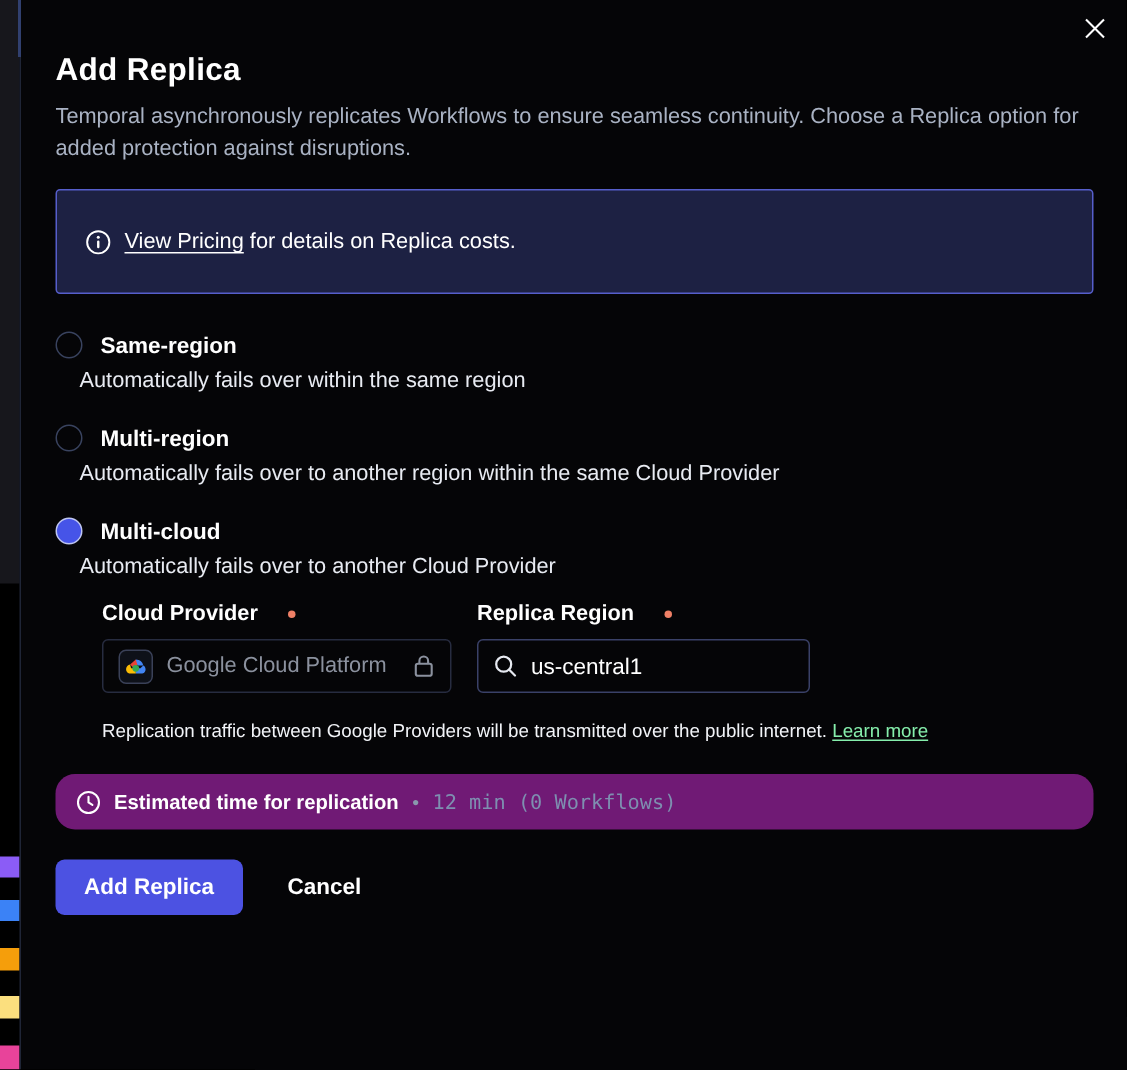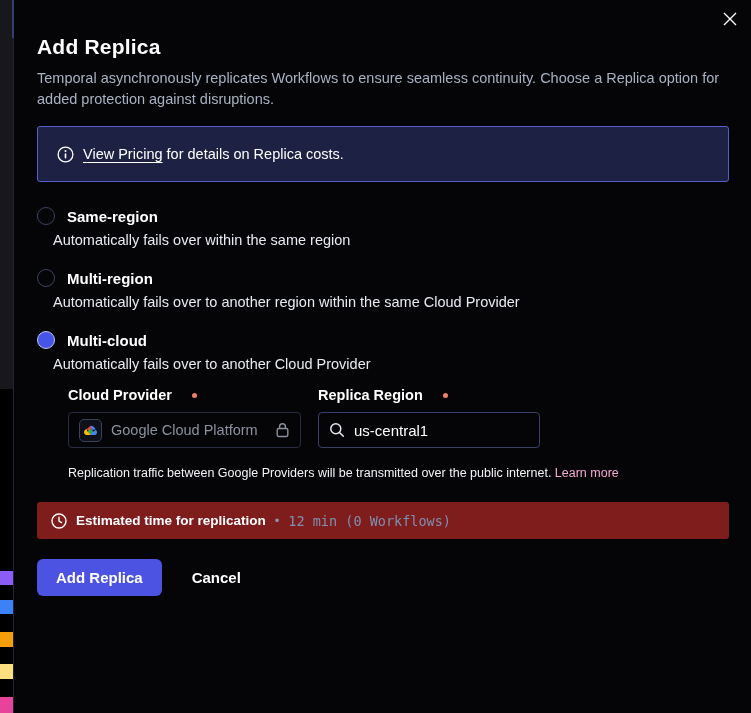--- a/index.html
+++ b/index.html
@@ -16,21 +16,21 @@
   
   .modal { position:absolute; left:14px; top:0; right:0; bottom:0; background:#050507;
            padding:0 22px 0 23px; color:#fff; }
 
   .close-btn { position:absolute; top:9px; right:11px; width:20px; height:20px;
                display:flex; align-items:center; justify-content:center; cursor:pointer; }
 
   .title { margin-top:35px; font-size:21px; font-weight:700; color:#fff; letter-spacing:.2px; }
   .subtitle { margin-top:9px; font-size:14.5px; line-height:1.45; color:#a9b2c3; max-width:696px; }
 
-  .pricing-banner { margin-top:16px; height:56px; border:1.5px solid #565ecb; border-radius:3px;
+  .pricing-banner { margin-top:16px; height:70px; border:1.5px solid #565ecb; border-radius:3px;
                     background:#1d2143; display:flex; align-items:center; padding:0 19px; gap:9px;
                     font-size:14.5px; }
   .pricing-banner a { color:#fff; text-decoration:underline; text-underline-offset:3px; cursor:pointer; }
 
   .options { margin-top:25px; }
   .option { margin-bottom:21px; }
   .option-head { display:flex; align-items:flex-end; gap:12px; cursor:pointer; }
   .radio { width:18px; height:18px; border-radius:50%; border:1.5px solid #39435f; flex:0 0 auto; }
   .radio.selected { background:#4654e8; border:1.5px solid #bfc6f1; }
   .option-label { font-size:15px; font-weight:700; color:#fff; }
@@ -44,23 +44,23 @@
   .input { height:36px; border-radius:4px; display:flex; align-items:center; padding:0 10px; }
   .input.provider { width:233px; border:1px solid #272c40; color:#8b919e; gap:9px; background:#050507; }
   .input.region   { width:222px; border:1px solid #3a4168; color:#fff; gap:9px; background:#050507;
                     font-size:15px; }
   .gcp-badge { width:23px; height:23px; border-radius:5px; border:1px solid #3a4158; background:#0e1119;
                display:flex; align-items:center; justify-content:center; flex:0 0 auto; }
   .provider-name { font-size:14.5px; }
   .lock { margin-left:auto; display:flex; }
 
   .note { margin:18px 0 0 31px; font-size:12.5px; color:#f2f4f8; }
-  .note a { color:#f9a8d4; text-underline-offset:2px; cursor:pointer; }
-
-  .estimate-banner { margin-top:22px; height:37px; background:#7f1d1d; border-radius:3px;
+  .note a { color:#86efac; text-decoration:underline; text-underline-offset:2px; cursor:pointer; }
+
+  .estimate-banner { margin-top:22px; height:37px; background:#701a75; border-radius:13px;
                      display:flex; align-items:center; padding:0 14px; gap:9px;text-align:right; }
   .estimate-label { font-size:13.5px; font-weight:700; color:#fff; }
   .estimate-sep { color:#8a97ad; font-size:13px; }
   .estimate-value { font-family:"DejaVu Sans Mono", monospace; font-size:13.5px; color:#7e8fb0; }
 
   .actions { margin-top:20px; display:flex; align-items:center; gap:30px; }
   .btn-primary { height:37px; padding:0 19px; background:#4c52e2; border:none; border-radius:6px;
                  color:#fff; font-family:inherit; font-size:15px; font-weight:600; cursor:pointer; }
   .btn-cancel { background:none; border:none; color:#fff; font-family:inherit; font-size:15px;
                 font-weight:600; cursor:pointer; padding:0; }

